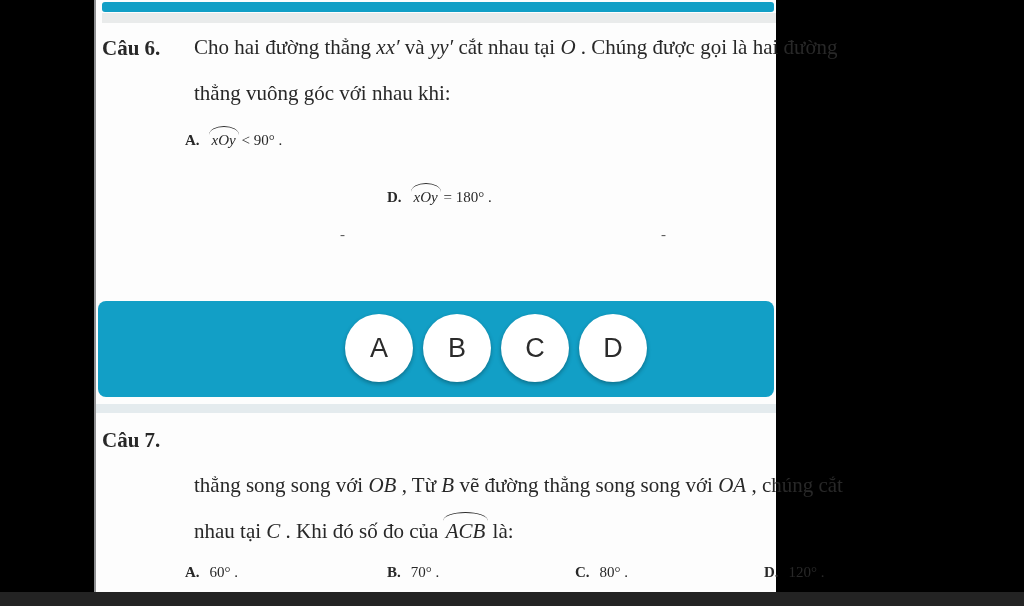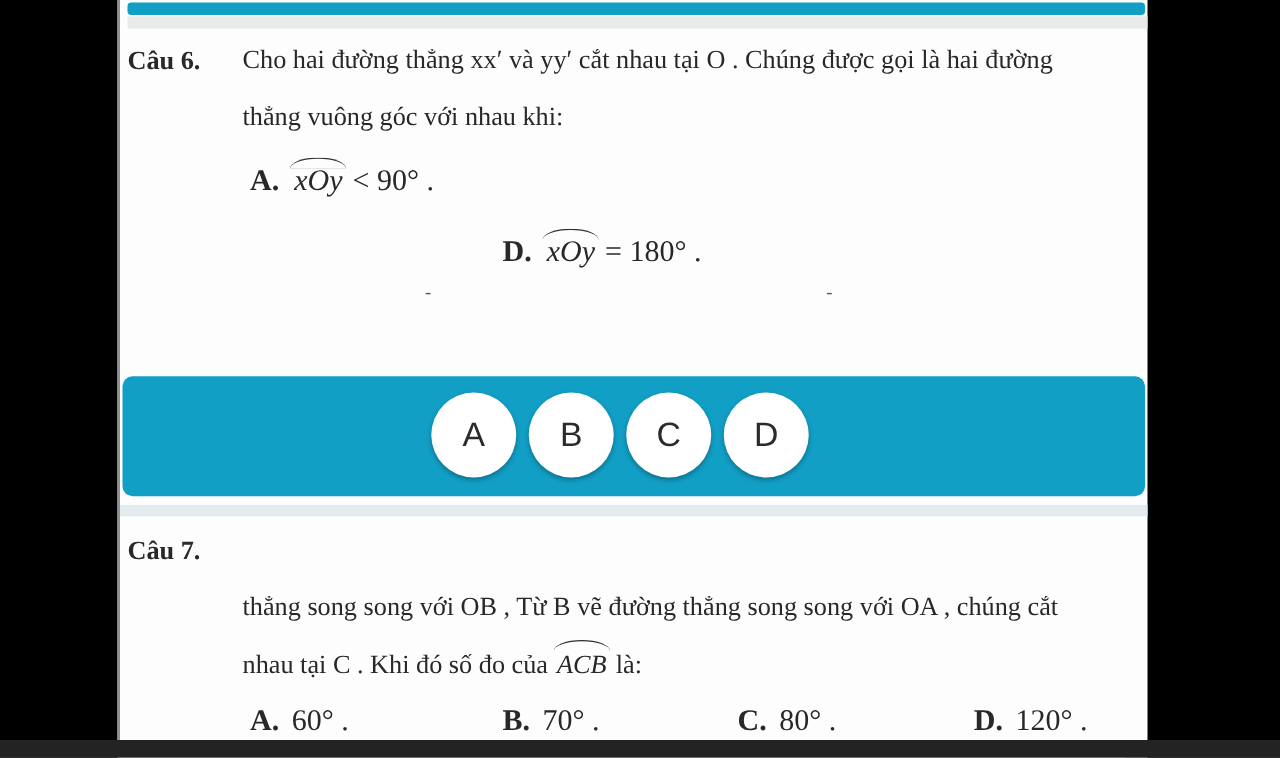--- a/index.html
+++ b/index.html
@@ -1,38 +1,38 @@
 <!DOCTYPE html>
 <html><head>
 <meta charset="utf-8">
 <style>
   html,body{margin:0;padding:0;}
   body{
     width:1024px;height:606px;background:#000;position:relative;overflow:hidden;
     font-family:"Liberation Serif","DejaVu Serif",serif;color:#282828;
   }
   .panel{
-    position:absolute;left:94px;top:0;width:824px;height:606px;
+    position:absolute;left:94px;top:0;width:682px;height:606px;
     background:#fdfdfd;box-sizing:border-box;border-left:2px solid #8f9092;
   }
   .top-strip{position:absolute;left:6px;right:2px;top:2px;height:10px;border-radius:3px;}
   .band{position:absolute;left:6px;right:0;background:#e9ebeb;}
   .band-top{top:13px;height:10px;}
   .band-mid{left:0;top:404px;height:9px;background:#e4ebee;}
   .q-label{
     position:absolute;left:6px;font-weight:bold;font-size:21px;white-space:nowrap;
   }
   .q-line{
     position:absolute;left:98px;font-size:21px;white-space:nowrap;line-height:26px;
   }
   .opt{
-    position:absolute;font-size:24px;white-space:nowrap;padding-top:6px;margin-left:15px;
+    position:absolute;font-size:15px;white-space:nowrap;padding-top:6px;
   }
   .opt-label{font-weight:bold;margin-right:10px;}
-  .it{}
+  .it{font-style:italic;}
   .arc{font-style:italic;position:relative;display:inline-block;padding:0 2px;}
   .arc::before{
     content:"";position:absolute;left:-1px;right:-1px;top:-6px;height:8px;
     border-top:1.6px solid #2c2c2c;
     border-radius:50% 50% 0 0 / 100% 100% 0 0;
   }
   .dash{position:absolute;top:226px;font-size:15px;color:#5a5a5a;}
   .answer-bar{
     position:absolute;left:2px;right:2px;top:301px;height:96px;border-radius:8px;
   }

